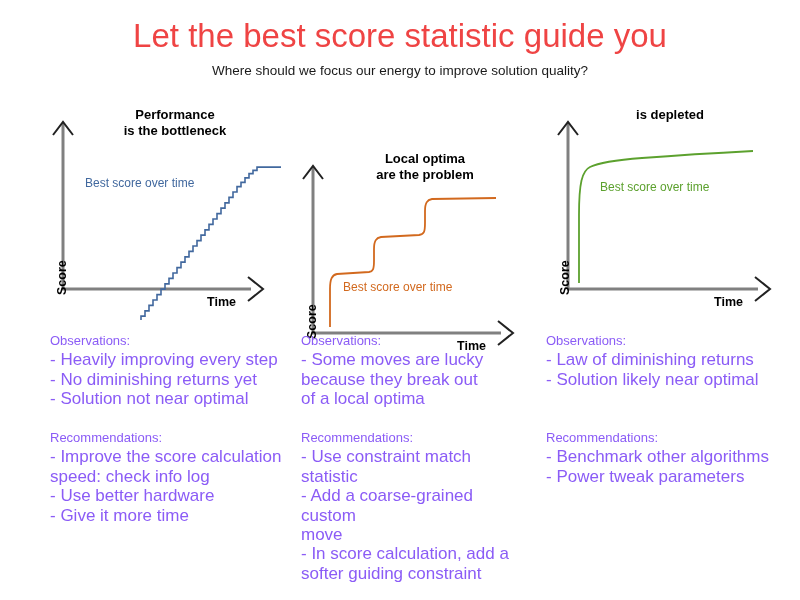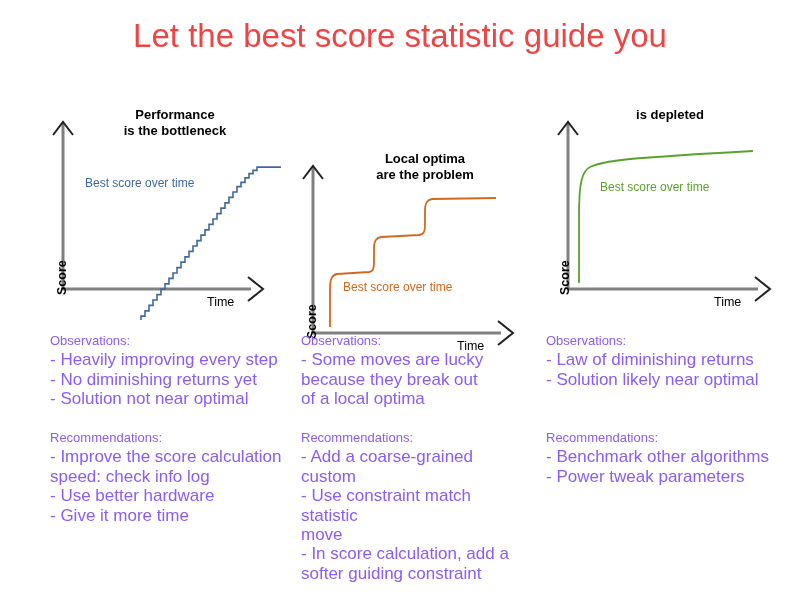--- a/index.html
+++ b/index.html
@@ -80,21 +80,21 @@
     font-size: 12.5px;
     font-weight: bold;
     color: #000000;
     transform: rotate(-90deg);
     transform-origin: left top;
     white-space: nowrap;
   }
   .axis-label-x {
     position: absolute;
     font-size: 12.5px;
-    font-weight: normal;
+    font-weight: bold;
     color: #000000;
     white-space: nowrap;
   }
   .series-label {
     position: absolute;
     font-size: 12px;
     white-space: nowrap;
   }
 
   
@@ -117,20 +117,21 @@
 
   .block-heading { margin: 0; font-size: 13px; font-weight: 400; }
   .block-line { margin: 0; font-size: 17px; font-weight: 400; }
   .block-gap { height: 19.4px; }
 </style>
 </head>
 <body>
 
 <div id="header">
   <h1 id="main-title">Let the best score statistic guide you</h1>
+  <div id="subtitle">Where should we focus our energy to improve solution quality?</div>
 </div>
 
 <div id="panels">
 
   <div class="panel" id="panel-0">
     <div class="panel-title">
       <span class="tline">Performance</span>
       <span class="tline">is the bottleneck</span>
     </div>
     <svg class="chart-svg" width="250" height="215" viewBox="0 0 250 215">
@@ -198,22 +199,22 @@
     <p class="block-line">- Give it more time</p>
   </div>
 
   <div class="text-col" id="text-col-1">
     <p class="block-heading">Observations:</p>
     <p class="block-line">- Some moves are lucky</p>
     <p class="block-line">because they break out</p>
     <p class="block-line">of a local optima</p>
     <div class="block-gap"></div>
     <p class="block-heading">Recommendations:</p>
+    <p class="block-line">- Use constraint match statistic</p>
     <p class="block-line">- Add a coarse-grained custom</p>
-    <p class="block-line">- Use constraint match statistic</p>
     <p class="block-line">move</p>
     <p class="block-line">- In score calculation, add a</p>
     <p class="block-line">softer guiding constraint</p>
   </div>
 
   <div class="text-col" id="text-col-2">
     <p class="block-heading">Observations:</p>
     <p class="block-line">- Law of diminishing returns</p>
     <p class="block-line">- Solution likely near optimal</p>
     <div class="block-gap"></div>

